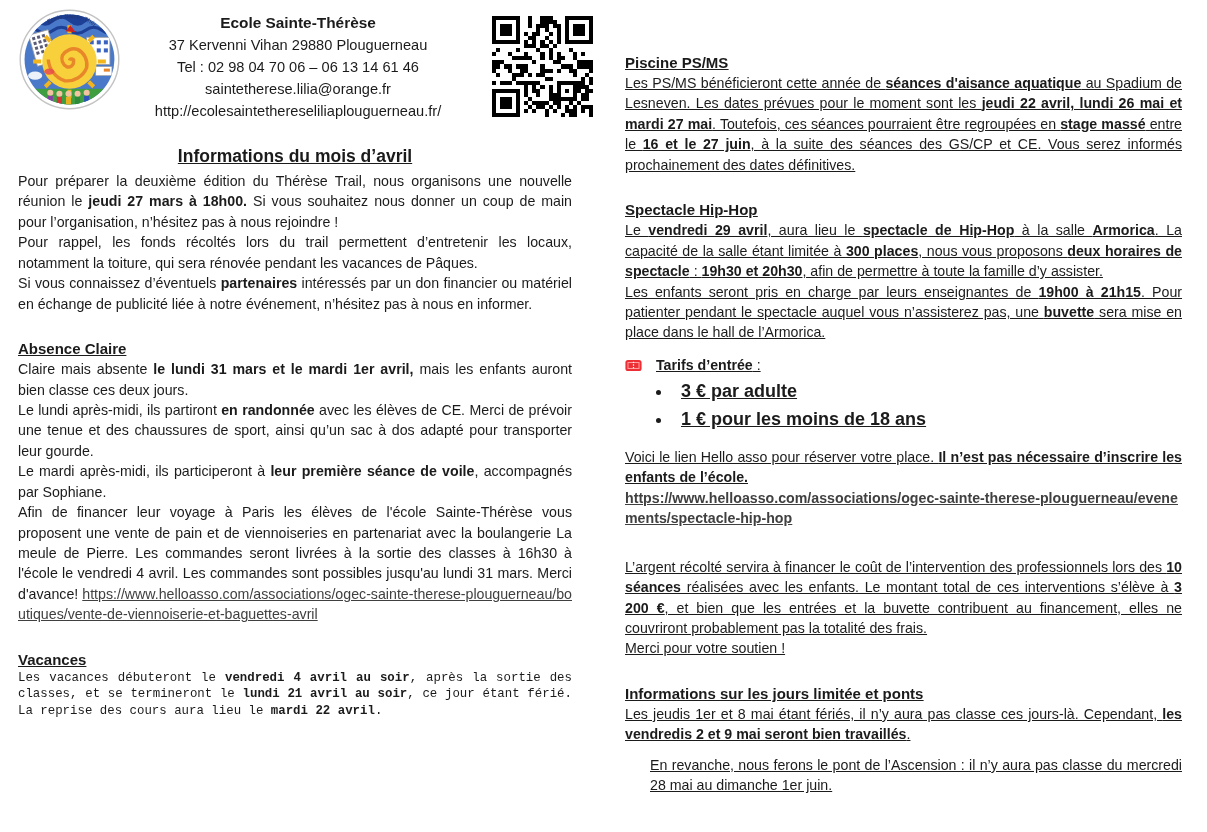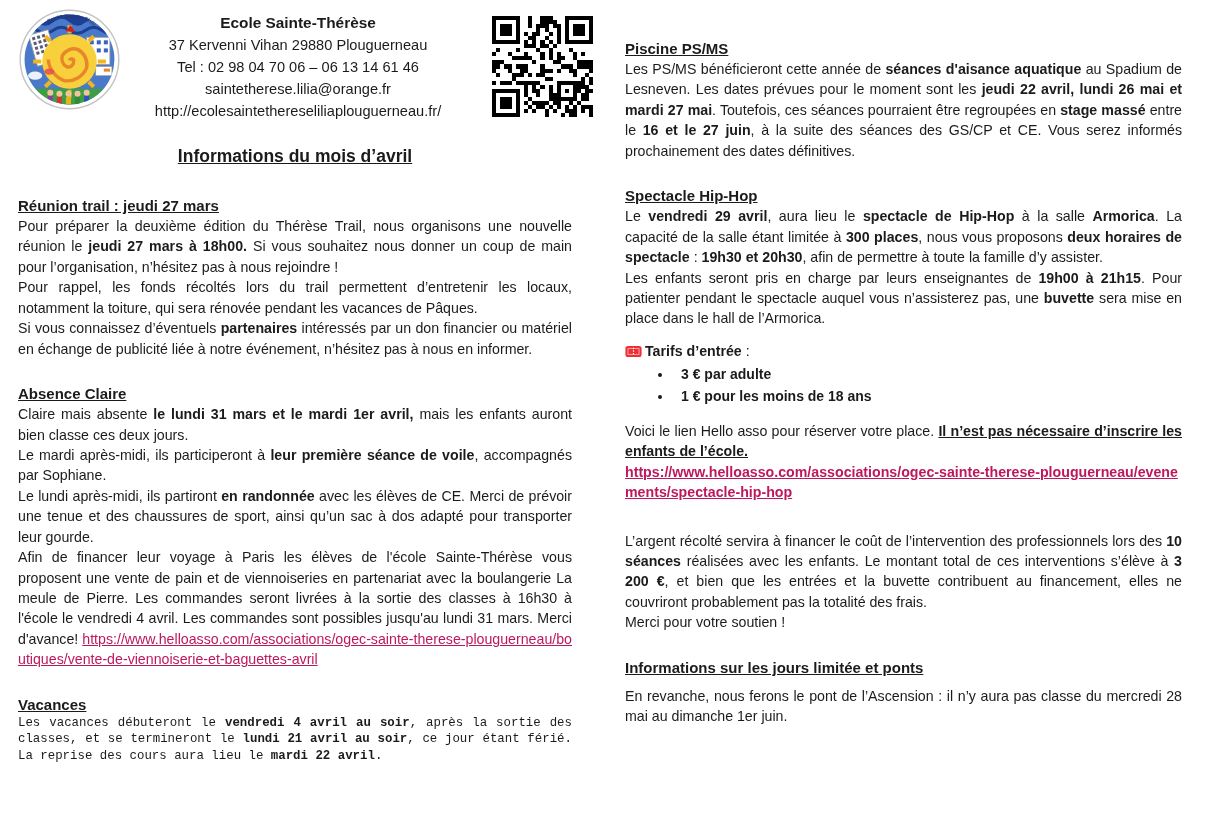--- a/index.html
+++ b/index.html
@@ -9,41 +9,41 @@
 
   
   .logo-wrap { position:absolute; left:19px; top:9px; width:101px; height:101px; }
   .qr-wrap { position:absolute; left:489px; top:13px; width:107px; height:107px; }
   .hdr-text { position:absolute; left:118px; top:12px; width:360px; text-align:center;
               font-size:14.6px; line-height:22px; }
   .school-name { font-weight:700; font-size:15.4px; }
 
   
   .col-left  { position:absolute; left:18px;  top:0;  width:554px; }
-  .col-right { position:absolute; left:625px; top:40px; width:557px; }
+  .col-right { position:absolute; left:625px; top:54px; width:557px;text-decoration:underline; }
 
   .doc-title { margin-top:146px; text-align:center; font-size:17.5px; font-weight:700; }
   .doc-title span { text-decoration:underline; }
   .lead-space { height:4px; }
 
   .sec-h { font-size:15px; font-weight:700; text-decoration:underline; margin:26px 0 2px 0; }
   .col-right .sec-h:first-child { margin-top:0; }
   .para { margin:0; text-align:justify; font-size:14.2px; line-height:1.44; }
   .para.small { font-size:12.4px; line-height:1.34;font-family:Liberation Mono, monospace; }
   .b { font-weight:700; }
   .u { text-decoration:underline; }
-  a.lnk { color:#be185d; text-decoration:underline; cursor:pointer; word-break:break-all; }
-  .gap-s { margin-top:10px; }
+  a.lnk { color:#404040; text-decoration:underline; cursor:pointer; word-break:break-all; }
+  .gap-s { margin-top:10px;margin-left:25px; }
   .gap-m { margin-top:14px; }
   .gap-l { margin-top:28px; }
 
   ul.price-list { margin:3px 0 0 0; padding-left:48px; }
-  ul.price-list li { font-weight:700; font-size:14px; line-height:1.52; padding-left:8px; }
-
-  .icon-line { display:flex; align-items:center; gap:3px; margin-top:12px;
+  ul.price-list li { font-weight:700; font-size:18px; line-height:1.52; padding-left:8px; }
+
+  .icon-line { display:flex; align-items:center; gap:14px; margin-top:12px;
                font-size:14.2px; line-height:1.44; }
   .icon-line .ticket { flex:0 0 auto; display:inline-flex; }
 </style>
 </head>
 <body>
 
 <div class="page">
 
   <div class="logo-wrap">
     <svg viewBox="0 0 100 100" width="101" height="101" aria-hidden="true">
@@ -430,28 +430,27 @@
     <div>37 Kervenni Vihan 29880 Plouguerneau</div>
     <div>Tel : 02 98 04 70 06 – 06 13 14 61 46</div>
     <div>saintetherese.lilia@orange.fr</div>
     <div>http://ecolesaintethereseliliaplouguerneau.fr/</div>
   </div>
 
   <div class="col-left">
     <div class="doc-title"><span>Informations du mois d’avril</span></div>
     <div class="lead-space"></div>
     <div id="col-left-blocks">
-        <div class="sec-h">Réunion trail : jeudi 27 mars</div>
         <p class="para"><span>Pour préparer la deuxième édition du Thérèse Trail, nous organisons une nouvelle réunion le </span><span class="b">jeudi 27 mars à 18h00.</span><span> Si vous souhaitez nous donner un coup de main pour l’organisation, n’hésitez pas à nous rejoindre !</span></p>
         <p class="para"><span>Pour rappel, les fonds récoltés lors du trail permettent d’entretenir les locaux, notamment la toiture, qui sera rénovée pendant les vacances de Pâques.</span></p>
         <p class="para"><span>Si vous connaissez d’éventuels </span><span class="b">partenaires</span><span> intéressés par un don financier ou matériel en échange de publicité liée à notre événement, n’hésitez pas à nous en informer.</span></p>
         <div class="sec-h">Absence Claire</div>
         <p class="para"><span>Claire mais absente </span><span class="b">le lundi 31 mars et le mardi 1er avril,</span><span> mais les enfants auront bien classe ces deux jours.</span></p>
+        <p class="para"><span>Le lundi après-midi, ils partiront </span><span class="b">en randonnée</span><span> avec les élèves de CE. Merci de prévoir une tenue et des chaussures de sport, ainsi qu’un sac à dos adapté pour transporter leur gourde.</span></p>
         <p class="para"><span>Le mardi après-midi, ils participeront à </span><span class="b">leur première séance de voile</span><span>, accompagnés par Sophiane.</span></p>
-        <p class="para"><span>Le lundi après-midi, ils partiront </span><span class="b">en randonnée</span><span> avec les élèves de CE. Merci de prévoir une tenue et des chaussures de sport, ainsi qu’un sac à dos adapté pour transporter leur gourde.</span></p>
         <p class="para"><span>Afin de financer leur voyage à Paris les élèves de l'école Sainte-Thérèse vous proposent une vente de pain et de viennoiseries en partenariat avec la boulangerie La meule de Pierre. Les commandes seront livrées à la sortie des classes à 16h30 à l'école le vendredi 4 avril. Les commandes sont possibles jusqu'au lundi 31 mars. Merci d'avance! </span><a class="lnk" href="#">https://www.helloasso.com/associations/ogec-sainte-therese-plouguerneau/boutiques/vente-de-viennoiserie-et-baguettes-avril</a></p>
         <div class="sec-h">Vacances</div>
         <p class="para small"><span>Les vacances débuteront le </span><span class="b">vendredi 4 avril au soir</span><span>, après la sortie des classes, et se termineront le </span><span class="b">lundi 21 avril au soir</span><span>, ce jour étant férié. La reprise des cours aura lieu le </span><span class="b">mardi 22 avril</span><span>.</span></p>
       </div>
   </div>
 
   <div class="col-right" id="col-right-blocks">
       <div class="sec-h">Piscine PS/MS</div>
       <p class="para"><span>Les PS/MS bénéficieront cette année de </span><span class="b">séances d'aisance aquatique</span><span> au Spadium de Lesneven. Les dates prévues pour le moment sont les </span><span class="b">jeudi 22 avril, lundi 26 mai et mardi 27 mai</span><span>. Toutefois, ces séances pourraient être regroupées en </span><span class="b">stage massé</span><span> entre le </span><span class="b">16 et le 27 juin</span><span>, à la suite des séances des GS/CP et CE. Vous serez informés prochainement des dates définitives.</span></p>
       <div class="sec-h">Spectacle Hip-Hop</div>
@@ -469,16 +468,17 @@
       </div>
       <ul class="price-list">
         <li><span class="b">3 € par adulte</span></li>
         <li><span class="b">1 € pour les moins de 18 ans</span></li>
       </ul>
       <p class="para gap-m"><span>Voici le lien Hello asso pour réserver votre place. </span><span class="b u">Il n’est pas nécessaire d’inscrire les enfants de l’école.</span></p>
       <p class="para"><a class="lnk b" href="#">https://www.helloasso.com/associations/ogec-sainte-therese-plouguerneau/evenements/spectacle-hip-hop</a></p>
       <p class="para gap-l"><span>L’argent récolté servira à financer le coût de l’intervention des professionnels lors des </span><span class="b">10 séances</span><span> réalisées avec les enfants. Le montant total de ces interventions s’élève à </span><span class="b">3 200 €</span><span>, et bien que les entrées et la buvette contribuent au financement, elles ne couvriront probablement pas la totalité des frais.</span></p>
       <p class="para"><span>Merci pour votre soutien !</span></p>
       <div class="sec-h">Informations sur les jours limitée et ponts</div>
+      <p class="para"><span>Les jeudis 1er et 8 mai étant fériés, il n’y aura pas classe ces jours-là. Cependant, </span><span class="b">les vendredis 2 et 9 mai seront bien travaillés</span><span>.</span></p>
       <p class="para gap-s"><span>En revanche, nous ferons le pont de l’Ascension : il n’y aura pas classe du mercredi 28 mai au dimanche 1er juin.</span></p>
     </div>
 
 </div>
 
 </body></html>

